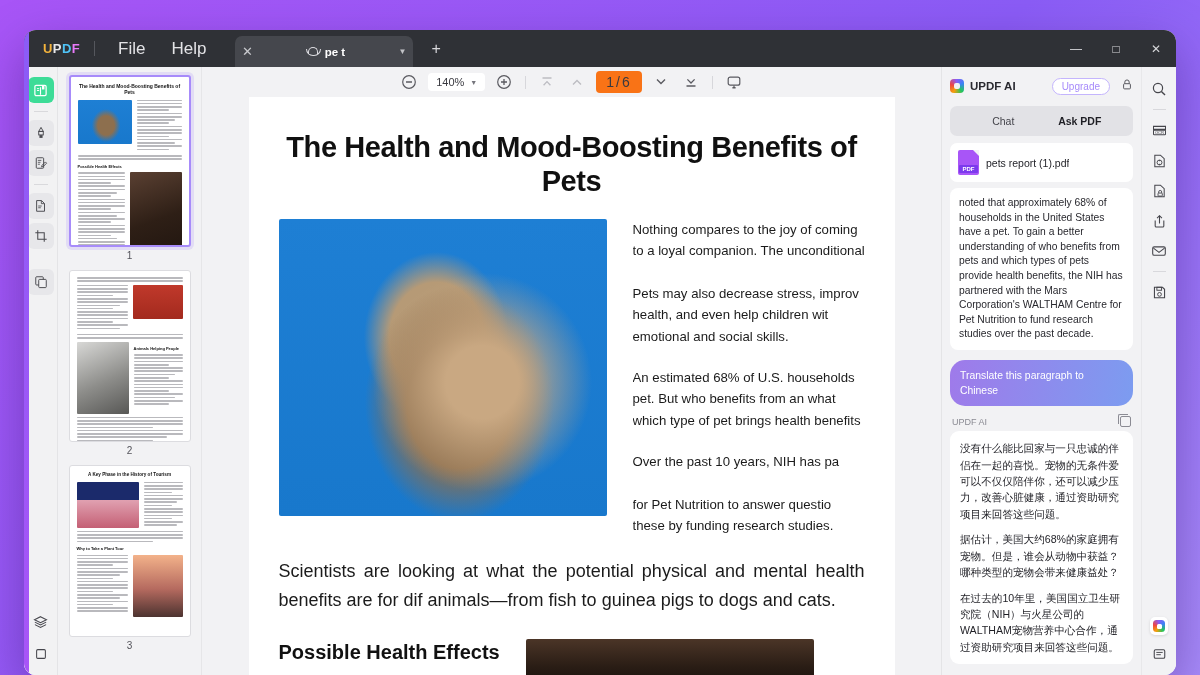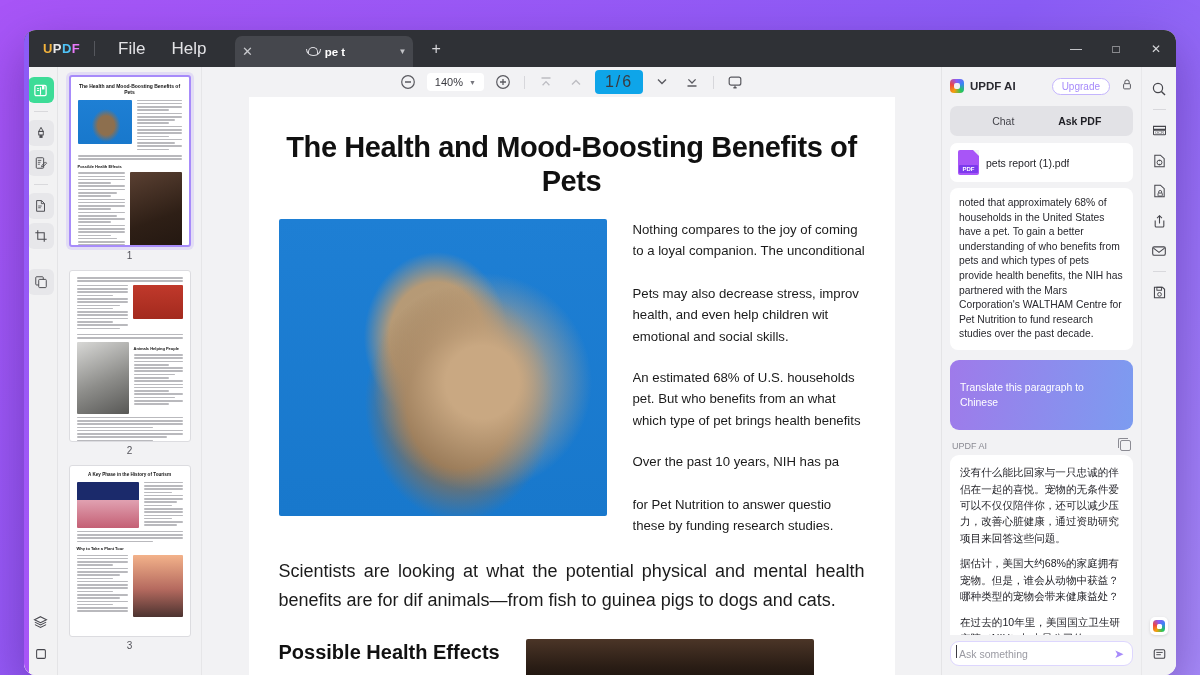--- a/index.html
+++ b/index.html
@@ -90,21 +90,21 @@
 
   
   .viewer{flex:1; display:flex; flex-direction:column; min-width:0; background:#f2f2f4;}
   .toolbar{height:30px; display:flex;align-items:center;justify-content:center;gap:0;
      background:#f2f2f4;}
   .tb-btn{ color:#5a5a60; font-size:13px; padding:0 7px; display:flex;align-items:center;}
   .tb-btn.dim{color:#bcbcc2}
   .zoombox{background:#fff;border-radius:4px;padding:3px 8px;font-size:11px;color:#3a3a40;
      display:flex;align-items:center;gap:6px;margin:0 4px;}
   .zoombox .ca{font-size:7px;color:#75757c}
-  .pagebox{background:#0ea5e9;border-radius:4px;padding:3px 10px;font-size:16px;color:#3a3a40;
+  .pagebox{background:#f97316;border-radius:4px;padding:3px 10px;font-size:14px;color:#3a3a40;
      margin:0 4px; letter-spacing:2px;}
   .tbsep{width:1px;height:13px;background:#d7d7db;margin:0 6px;}
 
   .docscroll{flex:1; overflow:hidden; display:flex; justify-content:center; padding-top:0;}
   .page{ width:646px; background:#fff; padding:22px 30px 0; position:relative;}
   .doc-title{font-size:29px;font-weight:bold;text-align:center;line-height:1.17;
      color:#101010; letter-spacing:-.4px; margin:12px 0 20px;}
   .two-col{display:flex; gap:26px;}
   .catimg{width:328px;height:297px;border-radius:2px;flex:0 0 328px;
     background:radial-gradient(circle at 62% 55%, #c9a882 0 14%, rgba(201,168,130,0) 42%),
@@ -144,21 +144,21 @@
   .pdficon:before{content:"";position:absolute;right:0;top:0;border-width:0 6px 6px 0;
      border-style:solid;border-color:transparent #f3f3f5 transparent transparent;}
   .pdficon:after{content:"PDF";position:absolute;left:1px;bottom:2px;right:1px;
      font-size:6px;color:#fff;font-weight:bold;text-align:center;background:#7c3aed;
      border-radius:1px;padding:1px 0;}
   .filename{font-size:10.5px;color:#25252b;overflow:hidden;text-overflow:ellipsis;white-space:nowrap;}
 
   .quote{background:#fff;border-radius:8px;padding:8px 9px;margin-top:6px;
      font-size:10.3px;line-height:1.42;color:#28282e;}
   .usermsg{margin-top:10px;background:linear-gradient(100deg,#9f7aea,#7c9cf0);
-     color:#fff;border-radius:9px;padding:20px 10px;font-size:10.4px;line-height:1.45;}
+     color:#fff;border-radius:15px;padding:8px 10px;font-size:10.4px;line-height:1.45;}
   .aiauthor{display:flex;align-items:center;margin:10px 2px 4px;}
   .aiauthor span{font-size:9px;color:#8b8b93;}
   .copyico{margin-left:auto;width:11px;height:11px;border:1.3px solid #8b8b93;border-radius:2px;position:relative;}
   .copyico:after{content:"";position:absolute;left:-3.5px;top:-3.5px;width:9px;height:9px;
      border:1.3px solid #8b8b93;border-right:none;border-bottom:none;border-radius:2px 0 0 0;}
   .aians{background:#fff;border-radius:9px;padding:9px 10px;font-size:10.6px;line-height:1.55;color:#1e1e24;}
   .aians p{margin-bottom:9px;}
   .aians p:last-child{margin-bottom:0;}
 
   .askbar{margin:6px 8px 9px;background:#fff;border:1.3px solid #ddd6fe;border-radius:9px;
@@ -597,24 +597,20 @@
           <span class="copyico"></span>
         </div>
 
         <div class="aians">
           <p>没有什么能比回家与一只忠诚的伴侣在一起的喜悦。宠物的无条件爱可以不仅仅陪伴你，还可以减少压力，改善心脏健康，通过资助研究项目来回答这些问题。</p>
           <p>据估计，美国大约68%的家庭拥有宠物。但是，谁会从动物中获益？哪种类型的宠物会带来健康益处？</p>
           <p>在过去的10年里，美国国立卫生研究院（NIH）与火星公司的WALTHAM宠物营养中心合作，通过资助研究项目来回答这些问题。</p>
         </div>
       </div>
 
-      <div class="askbar">
-        <span class="ph">Ask something</span>
-        <span class="sendico">➤</span>
-      </div>
     </div>
 
     <div class="rightrail">
       <div class="rrl">
         <svg width="16" height="16" viewBox="0 0 16 16">
             <circle cx="7" cy="7" r="4.6" fill="none" stroke="#45454b" stroke-width="1.2"></circle>
             <path d="M10.4 10.4 14 14" stroke="#45454b" stroke-width="1.4"></path>
           </svg>
       </div>
       <div class="rr-sep"></div>

